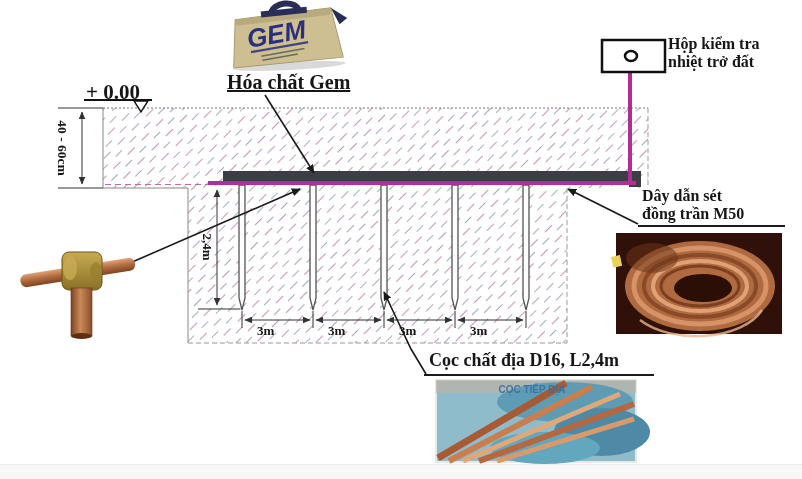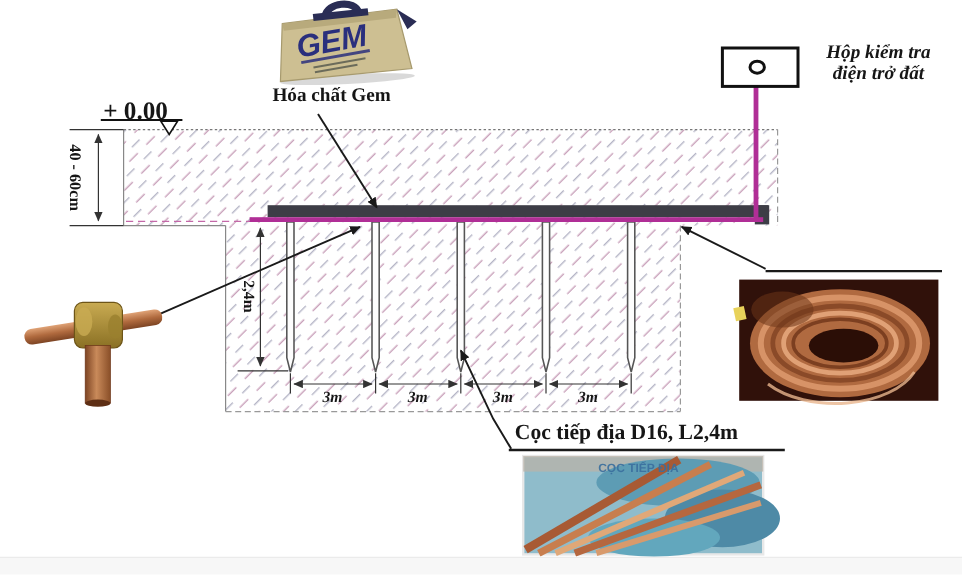--- a/index.html
+++ b/index.html
@@ -1,21 +1,21 @@
 <!DOCTYPE html>
 <html><head>
 <meta charset="utf-8">
 <style>
   html,body{margin:0;padding:0;background:#ffffff;}
   #stage{
     position:relative;width:802px;height:479px;background:#ffffff;
     overflow:hidden;font-family:"Liberation Serif", serif;color:#111;
   }
   .lbl{position:absolute;font-weight:700;white-space:nowrap;color:#161616;}
-  .lbl.center{text-align:center;white-space:normal;font-style:italic;}
+  .lbl.center{white-space:normal;}
   .rot{transform:rotate(90deg);text-align:center;white-space:nowrap;}
   #bottom-strip{
     position:absolute;left:0;bottom:0;width:802px;height:14px;
     background:#f7f7f7;border-top:1px solid #ebebeb;
   }
   svg{position:absolute;left:0;top:0;}
   .svgtext{font-family:"Liberation Sans", sans-serif;}
 </style>
 </head>
 <body>
@@ -179,30 +179,34 @@
       <line x1="479" y1="461" x2="634" y2="404" stroke="#b5673f" stroke-width="6"></line>
       <line x1="497" y1="461" x2="634" y2="419" stroke="#d89a6c" stroke-width="5"></line>
       <text class="svgtext" x="532" y="393" font-size="10" font-weight="bold" fill="#3a6f9e" text-anchor="middle" opacity="0.9">CỌC TIẾP ĐỊA</text>
     </g>
   </svg>
 
   <div class="lbl" style="left:86px;top:80px;font-size:21px;">+ 0.00</div>
 
   <div class="lbl rot" style="left:26px;top:139px;width:70px;height:18px;font-size:13.5px;">40 - 60cm</div>
 
-  <div class="lbl" style="left:227px;top:71px;font-size:16px;">Hóa chất Gem</div>
+  <div class="lbl" style="left:227px;top:71px;font-size:20px;text-decoration:underline;">Hóa chất Gem</div>
 
   <div class="lbl center" style="left:668px;top:35px;width:128px;font-size:16px;line-height:18px;">
     <span>Hộp kiểm tra</span><br>
-    <span>điện trở đất</span>
+    <span>nhiệt trở đất</span>
   </div>
 
 
-
-  <div class="lbl" style="left:429px;top:350px;font-size:18px;">Cọc tiếp địa D16, L2,4m</div>
+  <div class="lbl center" style="left:642px;top:187px;width:142px;font-size:16px;line-height:18px;">
+    <span>Dây dẫn sét</span><br>
+    <span>đồng trần M50</span>
+  </div>
+
+  <div class="lbl" style="left:429px;top:350px;font-size:18px;">Cọc chất địa D16, L2,4m</div>
 
   <div class="lbl rot" style="left:176px;top:238px;width:60px;height:18px;font-size:13px;">2,4m</div>
 
   <div class="lbl center" style="left:257px;top:323px;width:40px;font-size:13px;">3m</div>
   <div class="lbl center" style="left:328px;top:323px;width:40px;font-size:13px;">3m</div>
   <div class="lbl center" style="left:399px;top:323px;width:40px;font-size:13px;">3m</div>
   <div class="lbl center" style="left:470px;top:323px;width:40px;font-size:13px;">3m</div>
 
   <div id="bottom-strip"></div>
 </div>

